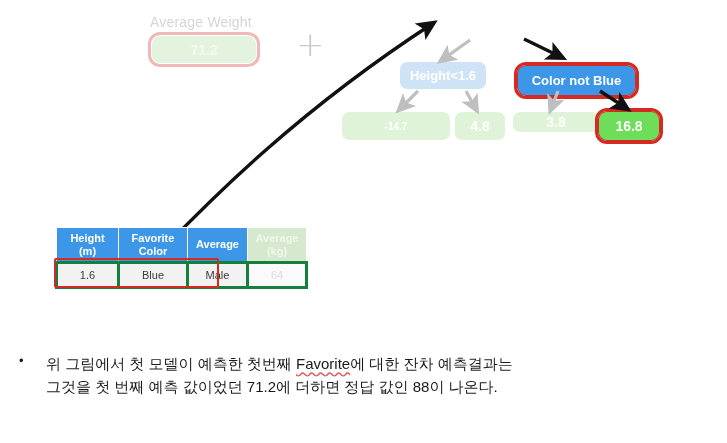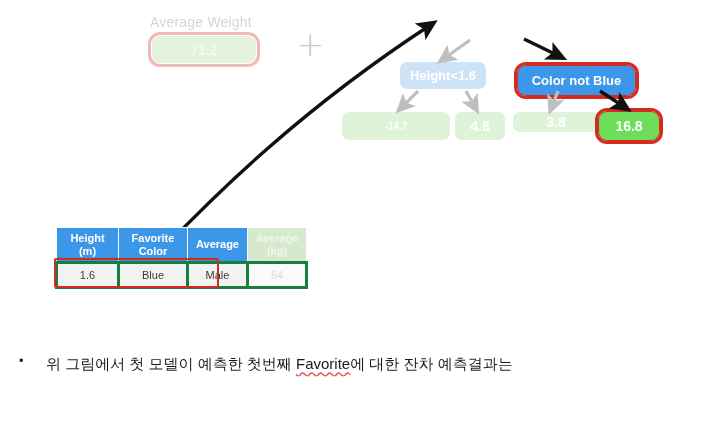--- a/index.html
+++ b/index.html
@@ -185,16 +185,17 @@
         <td class="w-col">64</td>
       </tr>
     </tbody>
   </table>
   <div id="row-outline"></div>
 
   <div id="notes">
     <span class="bullet">•</span>
     <div class="body">
       <div><span>위 그림에서 첫 모델이 예측한 첫번째 </span><span class="spell">Favorite</span><span>에 대한 잔차 예측결과는 </span></div>
+      <div>그것을 첫 번째 예측 값이었던 71.2에 더하면 정답 값인 88이 나온다.</div>
     </div>
   </div>
 
 </div>
 
 </body></html>

